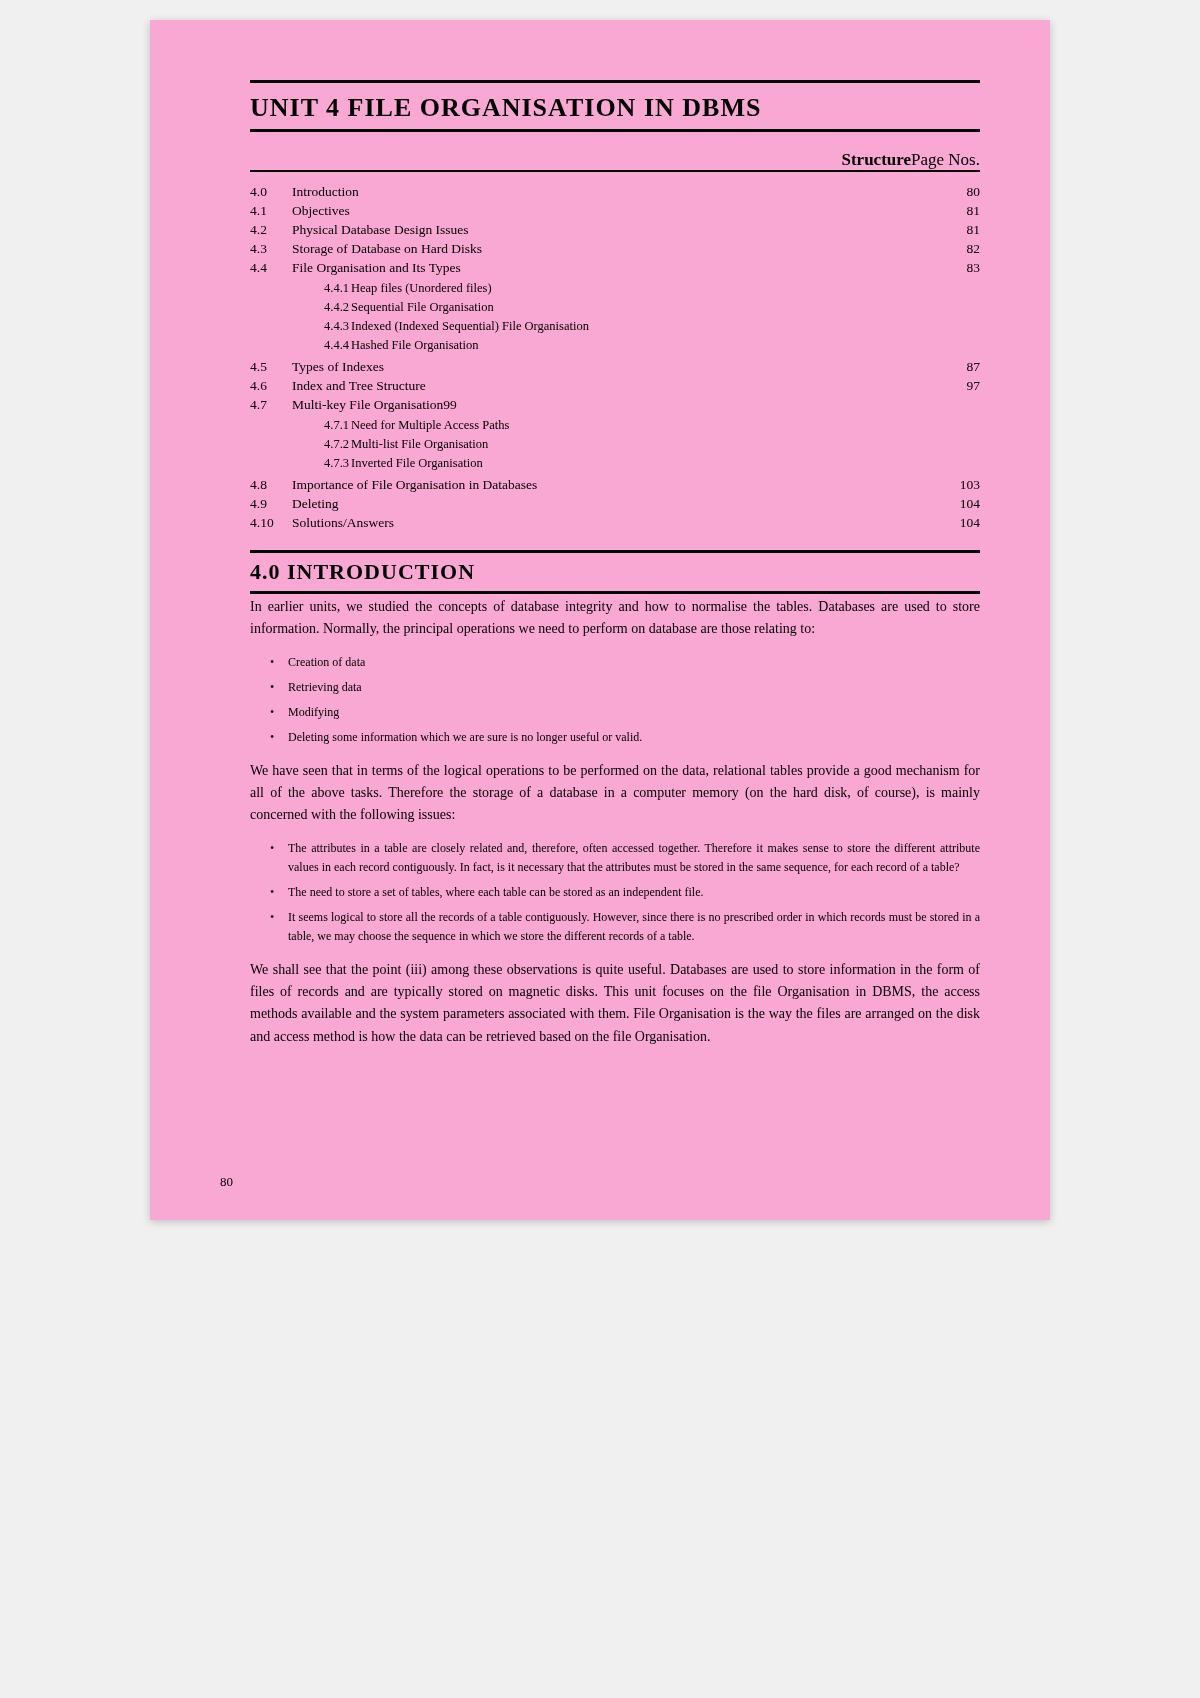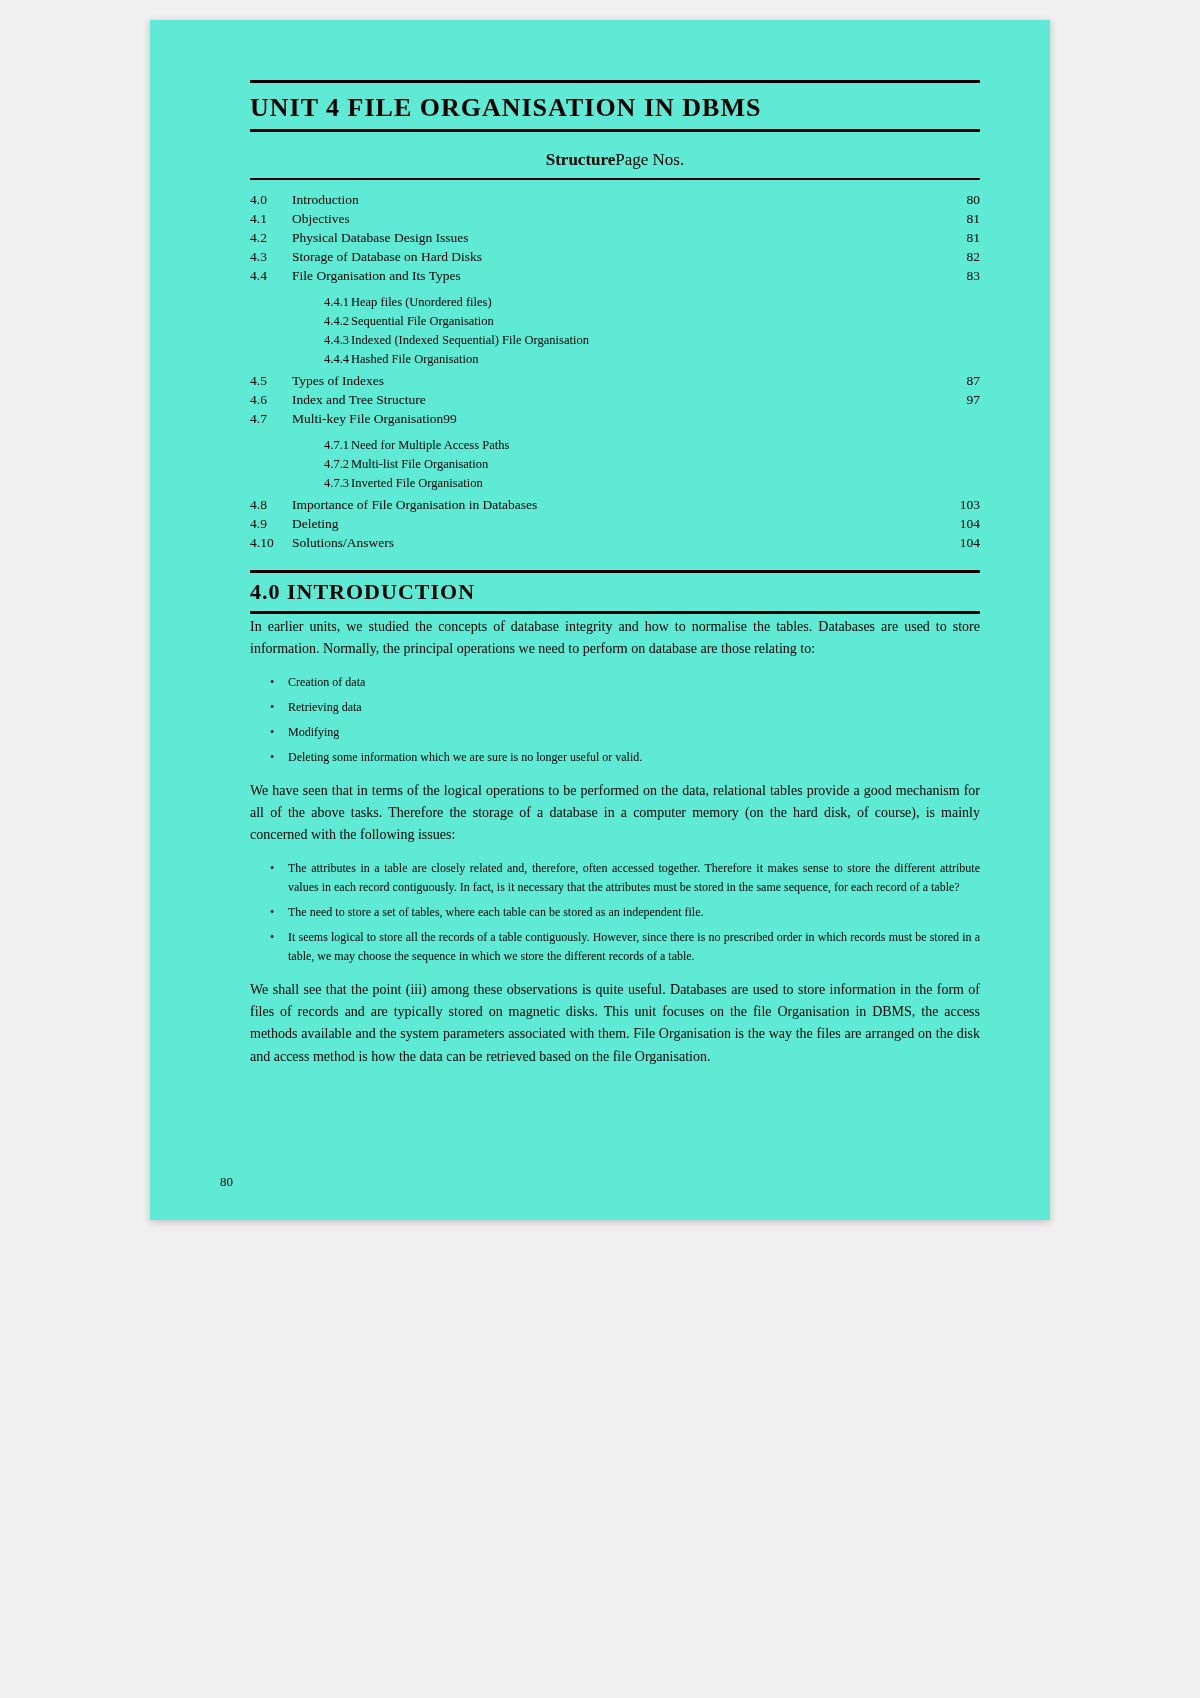--- a/index.html
+++ b/index.html
@@ -8,21 +8,21 @@
       background: #f0f0f0;
       display: flex;
       justify-content: center;
       padding: 20px;
       font-family: 'Times New Roman', Times, serif;
     }
 
     .page {
       width: 900px;
       min-height: 1200px;
-      background: #5eead4;
+      background: #f9a8d4;
       padding: 60px 70px 60px 100px;
       position: relative;
       box-shadow: 0 2px 8px rgba(0,0,0,0.2);
     }
 
     .unit-title {
       font-size: 26px;
       font-weight: bold;
       letter-spacing: 1px;
       margin-bottom: 6px;
@@ -32,23 +32,23 @@
       padding-top: 10px;
     }
 
     .structure-section {
       margin-top: 18px;
       margin-bottom: 18px;
     }
 
     .structure-header {
       display: flex;
-      justify-content: center;
+      justify-content: flex-end;
       border-bottom: 2px solid #000;
-      padding-bottom: 8px;
+      padding-bottom: 0;
       margin-bottom: 10px;
     }
 
     .structure-header .struct-label {
       font-size: 17px;
       font-weight: bold;
     }
 
     .structure-header .page-nos-label {
       font-size: 17px;
@@ -73,21 +73,21 @@
     .toc-table .title-col {
       width: auto;
     }
 
     .toc-table .page-col {
       text-align: right;
       width: 50px;
     }
 
     .sub-toc {
-      margin-top: 8px;
+      margin-top: 2px;
     }
 
     .sub-toc tr td {
       font-size: 12.5px;
       padding: 1px 0;
     }
 
     .sub-toc .sub-num {
       width: 55px;
       padding-left: 30px;

